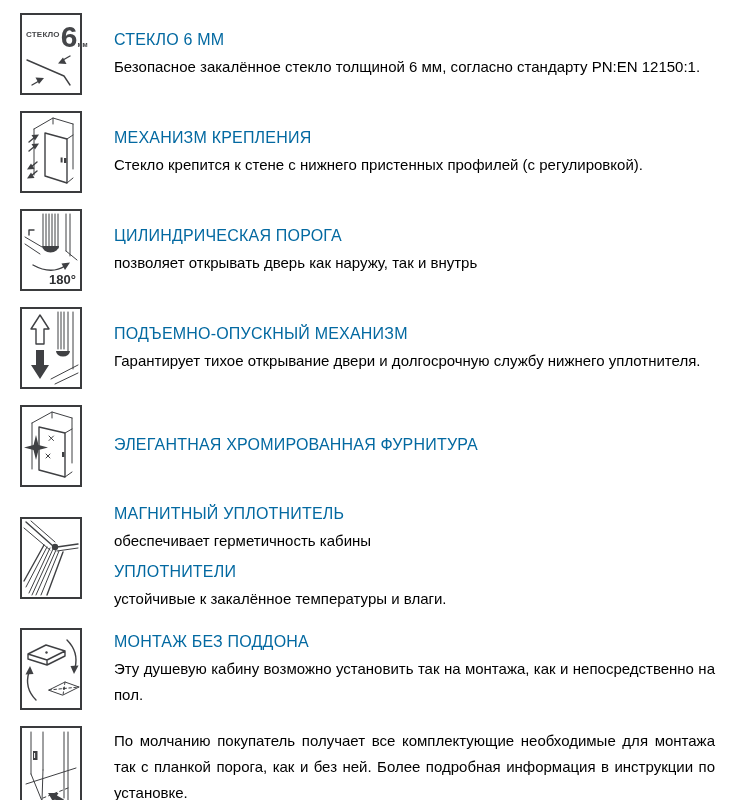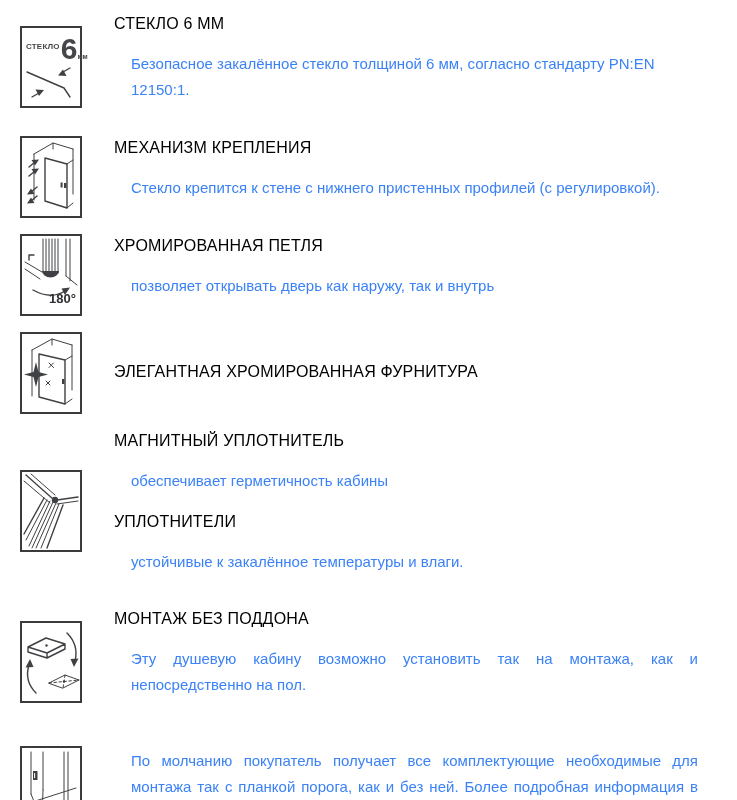--- a/index.html
+++ b/index.html
@@ -34,42 +34,42 @@
 
   .ln   { stroke: #3f4043; fill: none; stroke-width: 1.4; stroke-linecap: round; stroke-linejoin: round; }
   .thin { stroke-width: 1; }
   .fill { fill: #3f4043; stroke: none; }
 
   .feature-text { margin-left: 32px; width: 601px; }
   .feature-title {
     margin: 0 0 4px 0;
     font-size: 16px;
     font-weight: 400;
-    color: #000000;
+    color: #0369a1;
     letter-spacing: 0.2px;
     line-height: 21px;
   }
   .feature-title.sub { margin-top: 7px; }
   .feature-body {
-    margin: 17px;
+    margin: 0;
     font-size: 15px;
     line-height: 26px;
     font-weight: 400;
-    color: #3b82f6;
+    color: #000000;
   }
   .justify { text-align: justify; }
 
   
   .g-top { display: flex; align-items: flex-start; width: 100%; padding: 5px 2px 0 4px; }
   .g-label { font-size: 8px; font-weight: 700; color: #454649; letter-spacing: 0.2px; margin-top: 7px; }
   .g-num   { font-size: 30px; line-height: 28px; font-weight: 600; color: #454649; margin-left: 1px; }
   .g-unit  { font-size: 7px; font-weight: 700; color: #454649; align-self: flex-end; margin-bottom: 3px; }
 
   .angle-label {
-    position: absolute; right: 4px; bottom: 8px;
+    position: absolute; right: 4px; bottom: 2px;
     font-size: 13px; font-weight: 700; color: #2e2f32;
   }
 </style>
 </head>
 <body>
 
 <div class="page">
 
   <section class="feature-row">
     <div class="icon-box">
@@ -123,25 +123,40 @@
         <path class="ln thin" d="M44,3 V40 M48,3 V45 M44,40 L55,49"></path>
         <path class="ln thin" d="M3,26 L20,36 M3,33 L18,43"></path>
         <path class="ln" stroke-width="2.6" d="M7,24 V19 H12"></path>
         <path class="fill" d="M20,35 h17 a8.5,6.5 0 0 1 -17 0 z"></path>
         <path class="ln" stroke-width="2.3" d="M11,54 Q29,64 43,55"></path>
         <polygon class="fill" points="48,51.5 39.5,52.5 43,59"></polygon>
       </svg>
       <span class="angle-label">180°</span>
     </div>
     <div class="feature-text">
-      <h3 class="feature-title">ХРОМИРОВАННАЯ ПЕТЛЯ</h3>
+      <h3 class="feature-title">ЦИЛИНДРИЧЕСКАЯ ПОРОГА</h3>
       <p class="feature-body">позволяет открывать дверь как наружу, так и внутрь</p>
     </div>
   </section>
 
+  <section class="feature-row">
+    <div class="icon-box">
+      <svg class="abs" width="58" height="78" viewBox="0 0 58 78">
+        <path class="ln thin" d="M36,3 V40 M39,3 V40 M42,3 V40 M46,3 V44 M51,3 V60"></path>
+        <path class="fill" d="M34,42 h14 a7,5.5 0 0 1 -14 0 z"></path>
+        <path class="ln thin" d="M29,70 L56,56 M33,75 L56,64"></path>
+        <path class="ln" stroke-width="1.8" fill="#ffffff" d="M14,35 V20 H9 L18,6 L27,20 H22 V35 Z"></path>
+        <path class="fill" d="M14,41 V56 H9 L18,70 L27,56 H22 V41 Z"></path>
+      </svg>
+    </div>
+    <div class="feature-text">
+      <h3 class="feature-title">ПОДЪЕМНО-ОПУСКНЫЙ МЕХАНИЗМ</h3>
+      <p class="feature-body">Гарантирует тихое открывание двери и долгосрочную службу нижнего уплотнителя.</p>
+    </div>
+  </section>
 
   <section class="feature-row">
     <div class="icon-box">
       <svg class="abs" width="58" height="78" viewBox="0 0 58 78">
         <path class="ln thin" d="M10,16 L30,5 L50,11 M10,16 V62 M50,11 V56 M30,5 V11"></path>
         <path class="ln" d="M17,20 L43,26 V70 L17,63 Z"></path>
         <path class="ln thin" d="M43,26 L50,22 M43,70 L50,65"></path>
         <rect class="fill" x="40" y="45" width="2.4" height="5"></rect>
         <polygon class="fill" points="14,28 16.5,38 26,40.5 16.5,43 14,53 11.5,43 2,40.5 11.5,38"></polygon>
         <path class="ln thin" d="M27,29 l4.5,4.5 M31.5,29 l-4.5,4.5"></path>

